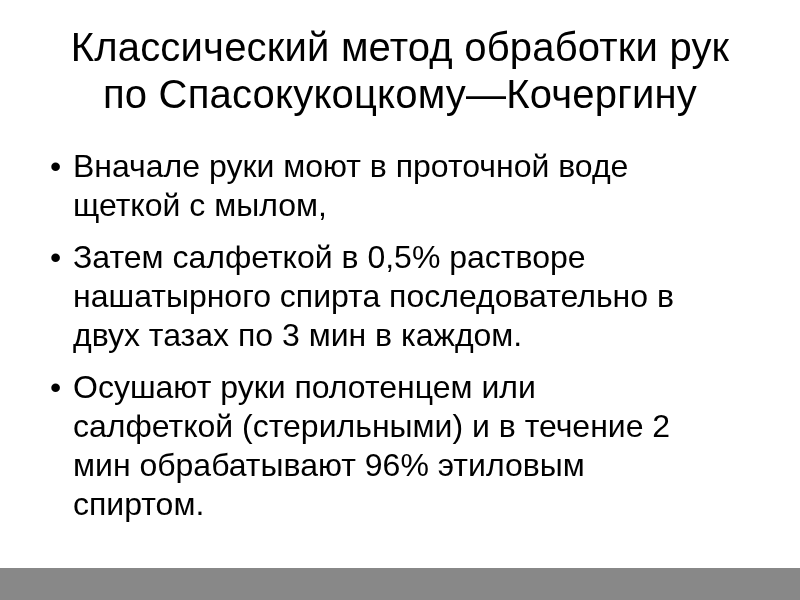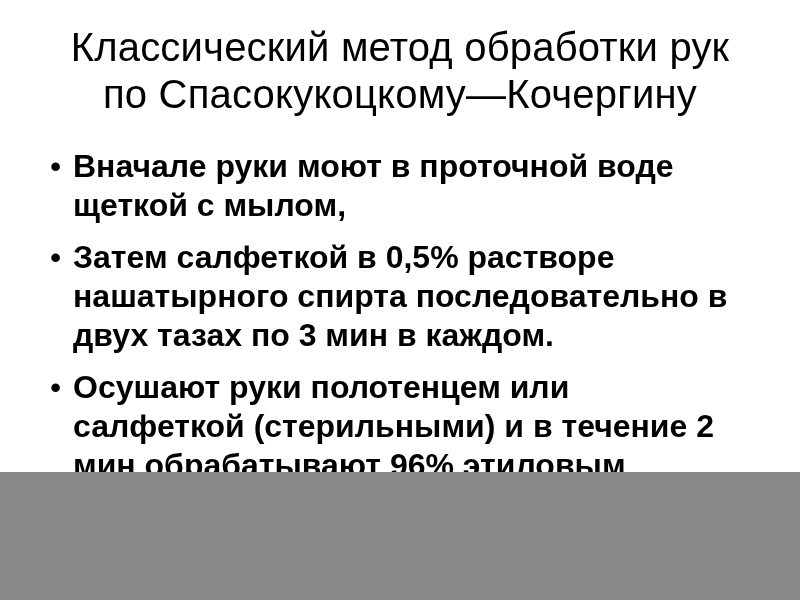--- a/index.html
+++ b/index.html
@@ -3,21 +3,21 @@
 <meta charset="utf-8">
 <style>
   html, body {
     margin: 0;
     padding: 0;
     background: #888;
   }
   .slide {
     position: relative;
     width: 800px;
-    height: 472px;
+    height: 568px;
     margin: 0 auto;
     background: #ffffff;
     overflow: hidden;
     font-family: "Liberation Sans", "DejaVu Sans", sans-serif;
     color: #000000;
   }
   .slide-title {
     margin: 24px 10px 0 10px;
     text-align: center;
     font-size: 40px;
@@ -39,21 +39,20 @@
     font-weight: 400;
     margin: 0 0 13px 0;
   }
   .bullet-dot {
     flex: 0 0 23px;
     width: 23px;
   }
   .bullet-text {
     flex: 1 1 auto;
     white-space: pre-line; 
-    font-weight: bold;
   }
 </style>
 </head>
 <body>
 
 <div class="slide">
   <h1 class="slide-title">Классический метод обработки рук
 по Спасокукоцкому—Кочергину</h1>
 
   <ul class="bullet-list">

